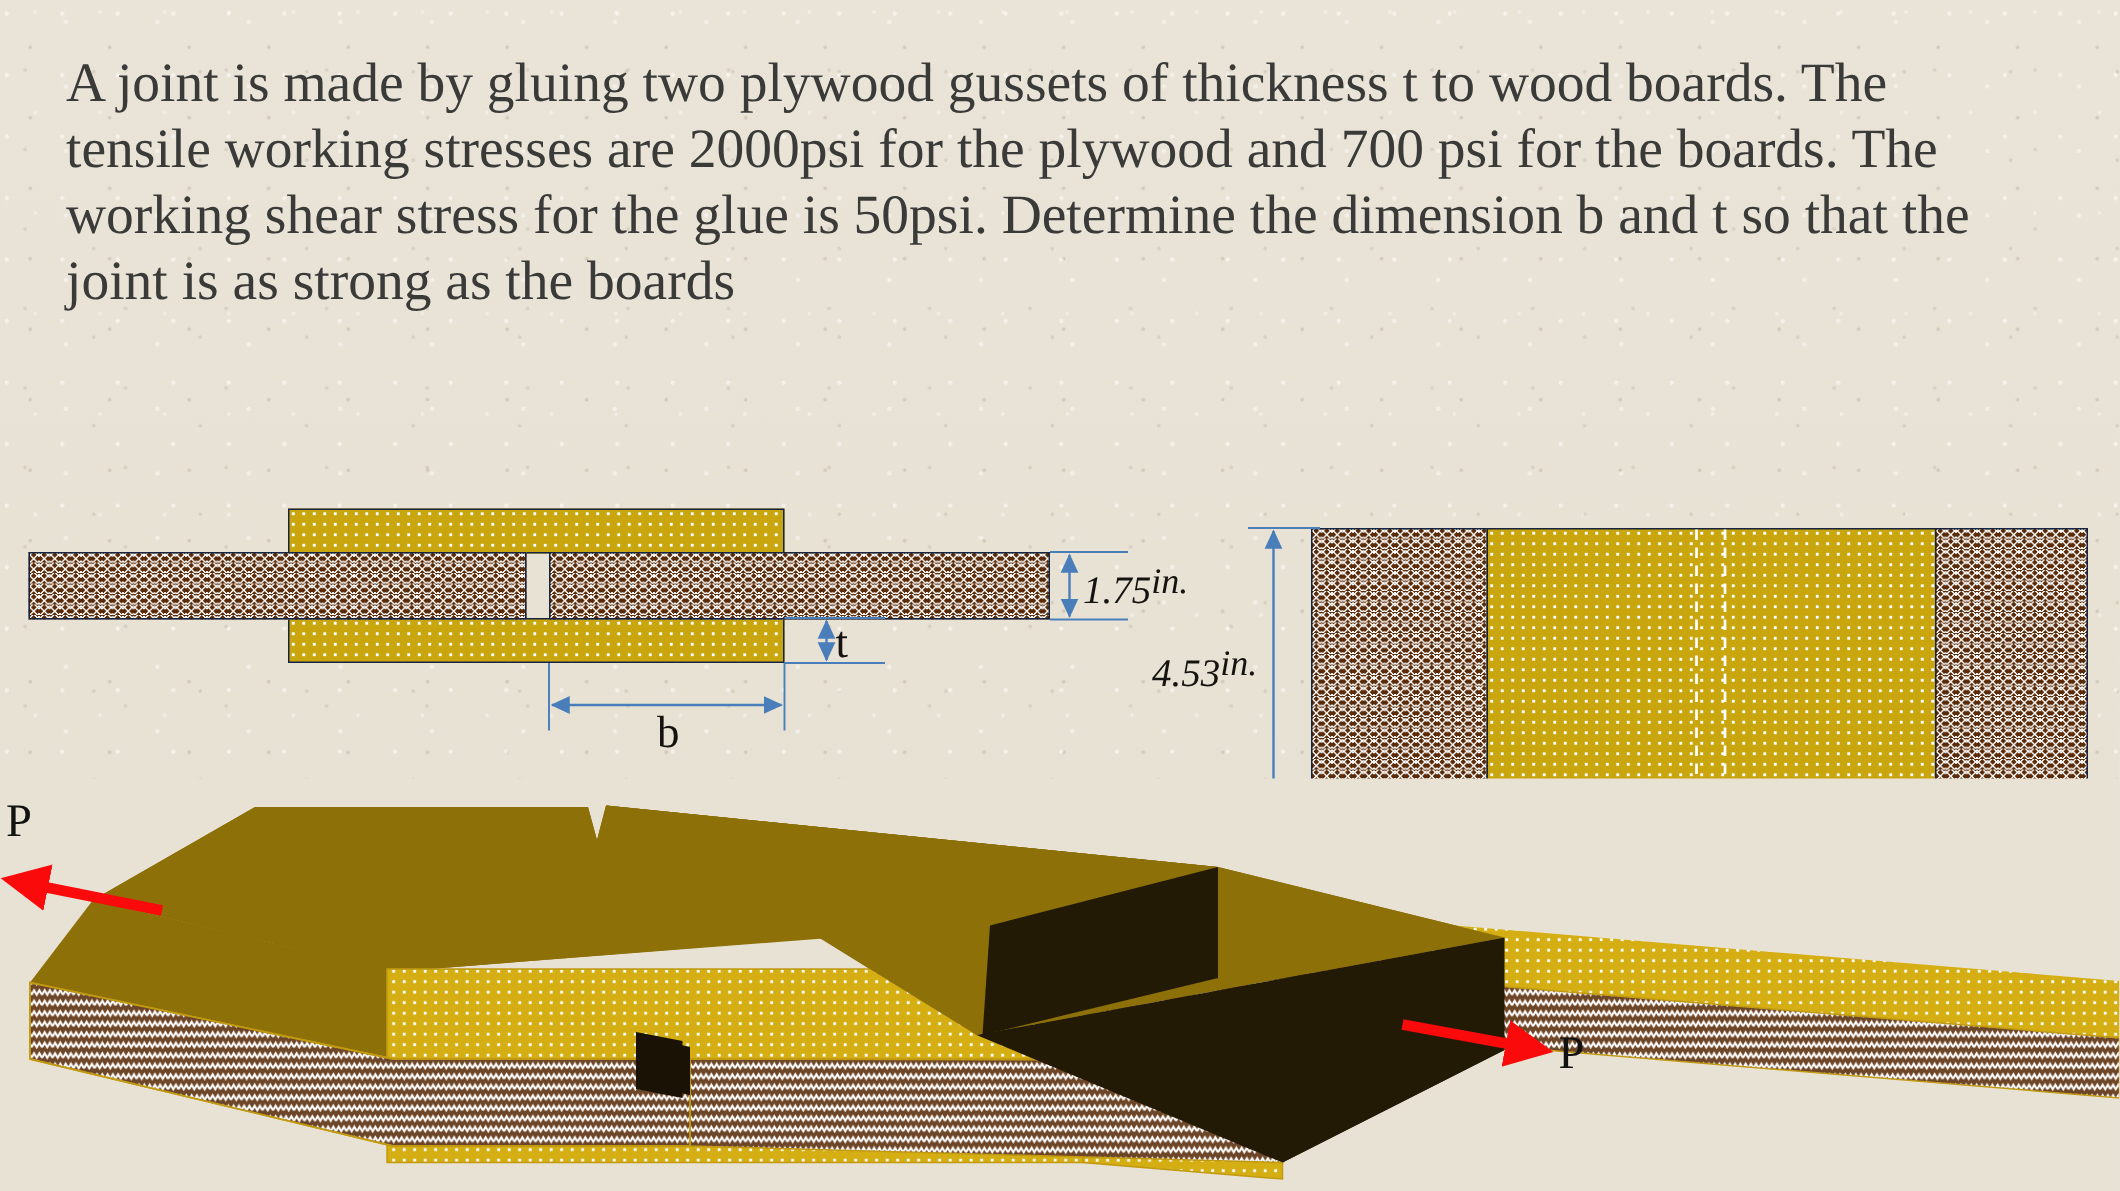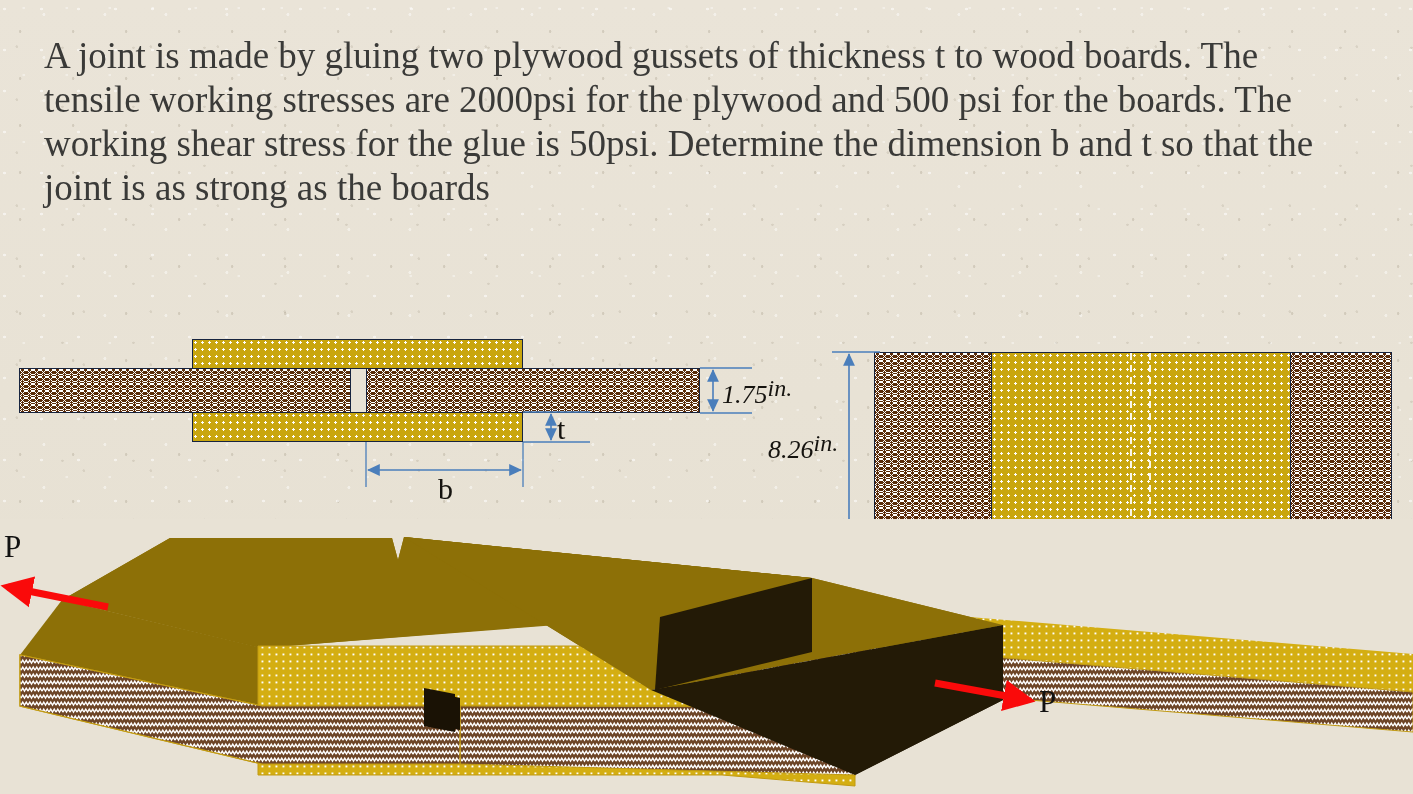--- a/index.html
+++ b/index.html
@@ -104,21 +104,21 @@
     width: 1413px; height: 794px;
     pointer-events: none;
   }
 </style>
 </head>
 <body>
 
 <div id="slide">
 
   <div class="txt-wrap">
-    <div class="body-par">A joint is made by gluing two plywood gussets of thickness t to wood boards. The tensile working stresses are 2000psi for the plywood and 500 psi for the boards. The working shear stress for the glue is 50psi. Determine the dimension b and t so that the joint is as strong as the boards</div>
+    <div class="body-par">A joint is made by gluing two plywood gussets of thickness t to wood boards. The tensile working stresses are 2000psi for the plywood and 700 psi for the boards. The working shear stress for the glue is 50psi. Determine the dimension b and t so that the joint is as strong as the boards</div>
   </div>
 
   <div class="sv mat-gusset outline" style="left:192px; top:339px; width:331px; height:30px;"></div>
 
   <div class="sv mat-gusset outline" style="left:192px; top:412px; width:331px; height:30px;"></div>
 
   <div class="sv mat-board outline" style="left:19px; top:368px; width:332px; height:45px;"></div>
 
   <div class="sv mat-board outline" style="left:366px; top:368px; width:334px; height:45px;"></div>
 
@@ -329,21 +329,21 @@
 
     <line x1="108" y1="607" x2="8" y2="587" stroke="#fa0a0a" stroke-width="7" marker-end="url(#redHeadF)"></line>
     <line x1="935" y1="683" x2="1028" y2="700" stroke="#fa0a0a" stroke-width="7" marker-end="url(#redHeadF)"></line>
   </svg>
 
   <div class="dim-lbl" style="left:722px; top:375px;">
     <span>1.75</span><span class="unit">in.</span>
   </div>
 
   <div class="dim-lbl" style="left:768px; top:430px;">
-    <span>8.26</span><span class="unit">in.</span>
+    <span>4.53</span><span class="unit">in.</span>
   </div>
 
   <div class="var-lbl" style="left:557px; top:412px;">t</div>
 
   <div class="var-lbl" style="left:438px; top:472px;">b</div>
 
   <div class="p-lbl" style="left:4px; top:529px;">P</div>
 
   <div class="p-lbl" style="left:1039px; top:684px;">P</div>
 

